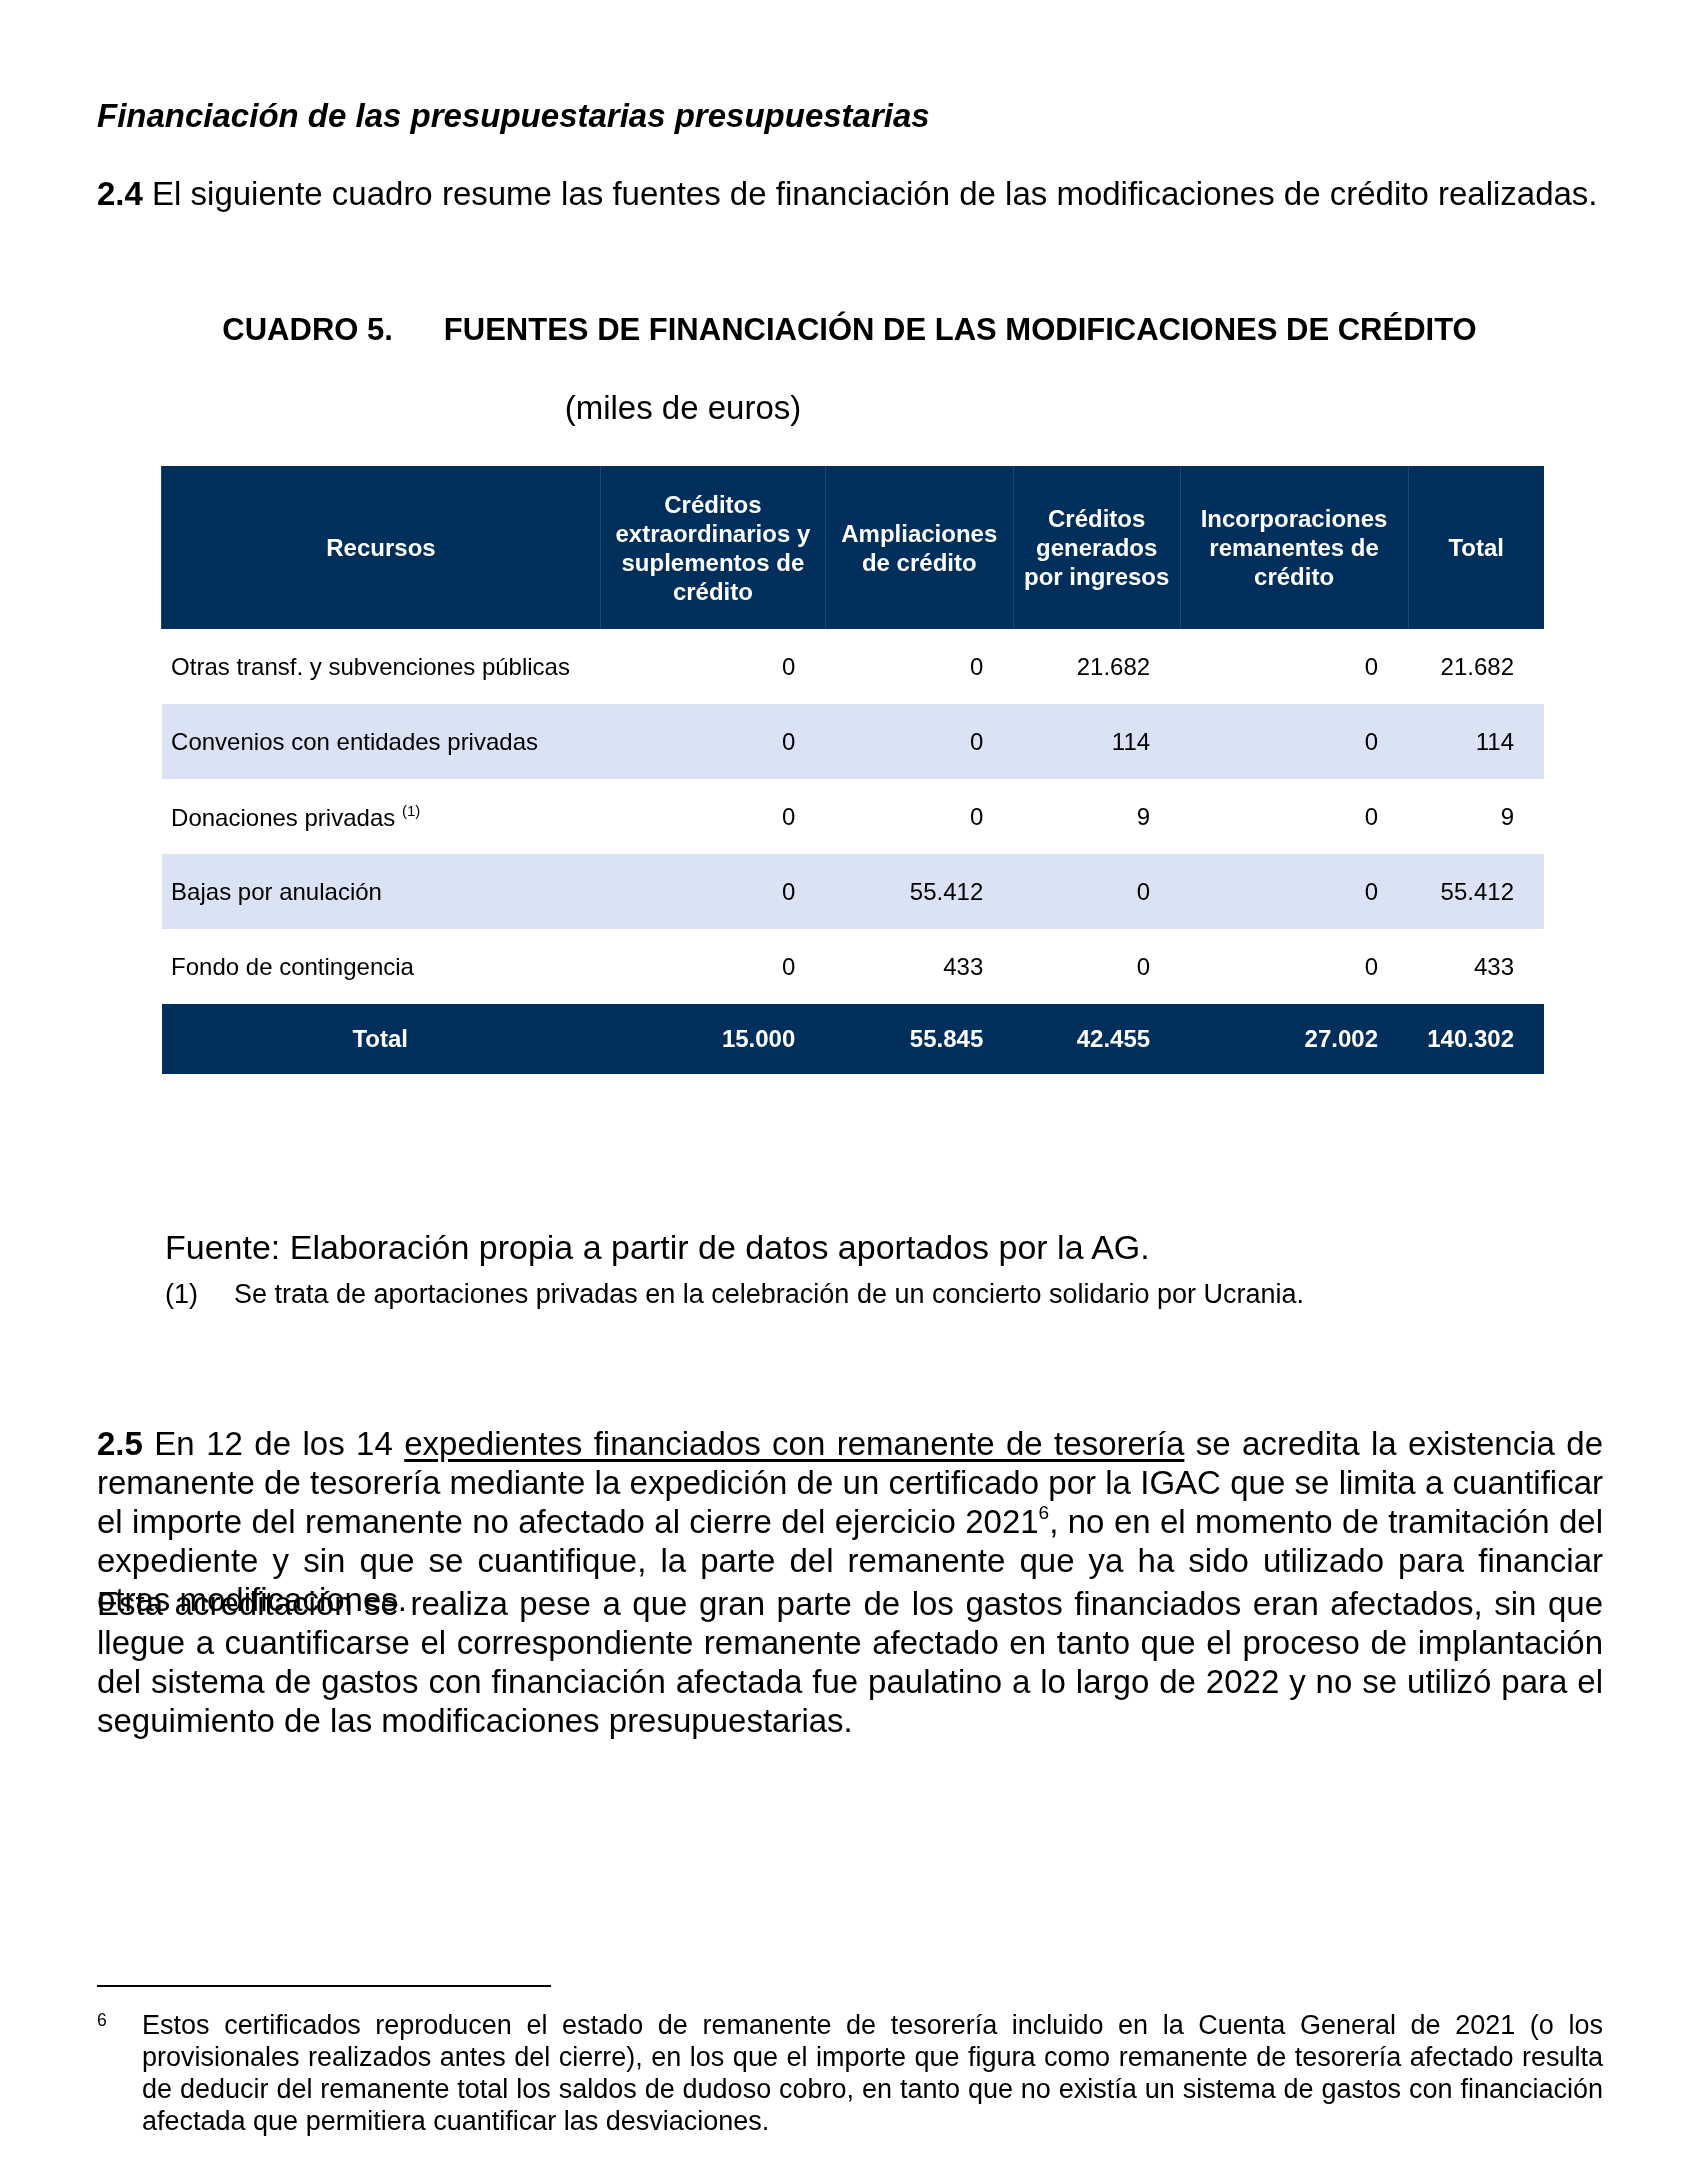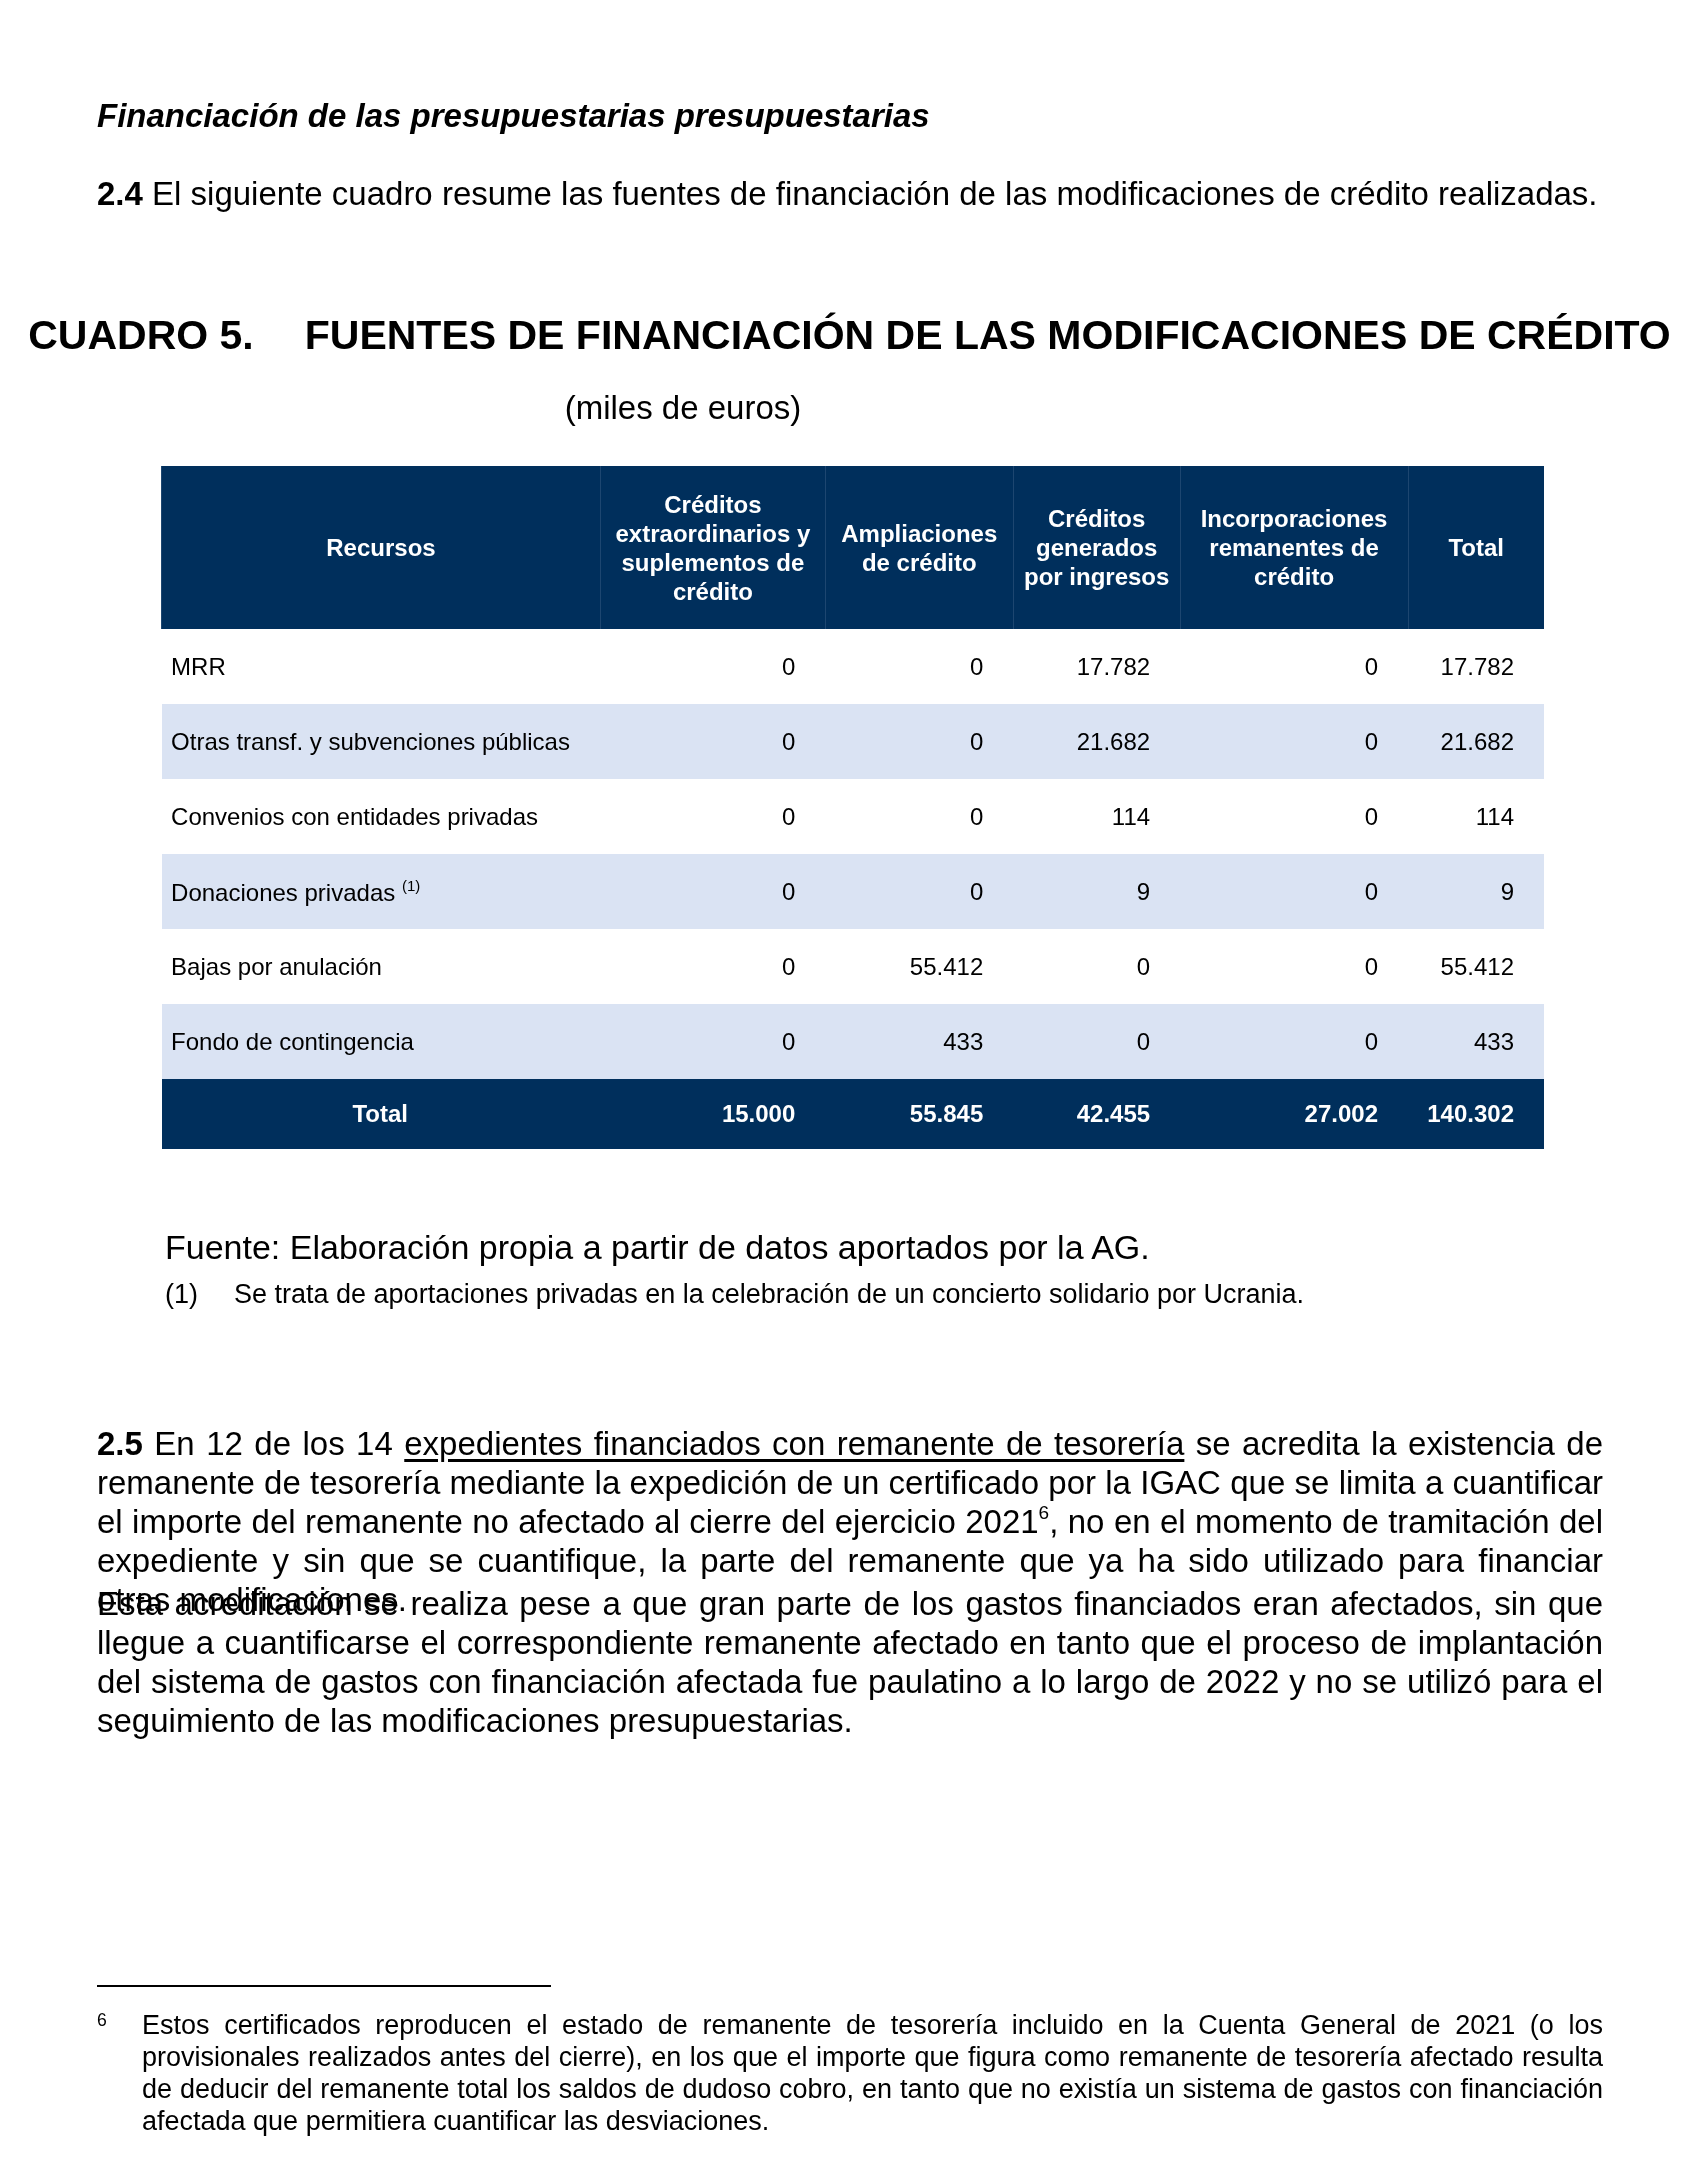--- a/index.html
+++ b/index.html
@@ -3,21 +3,21 @@
 <meta charset="utf-8">
 <style>
   html, body { margin: 0; padding: 0; background: #ffffff; }
   body { width: 1699px; height: 2183px; position: relative; overflow: hidden;
          font-family: "Liberation Sans", sans-serif; color: #000; }
   .abs { position: absolute; }
   .heading { left: 97px; top: 97px; font-size: 33px; font-weight: bold; font-style: italic; }
   .para { left: 97px; width: 1506px; font-size: 33px; line-height: 39px; text-align: justify; text-align-last: left; }
   .para b { font-weight: bold; }
   .p24 { top: 174px; }
-  .table-title { left: 0; width: 1699px; top: 312px; text-align: center; font-size: 41px; font-weight: bold; }
+  .table-title { left: 0; width: 1699px; top: 312px; text-align: center; font-size: 31px; font-weight: bold; }
   .table-title .num { display: inline-block; margin-right: 51px; }
   .table-sub { left: 0; width: 1366px; top: 389px; text-align: center; font-size: 33px; }
   table.ff { position: absolute; left: 161px; top: 466px; width: 1383px; border-collapse: collapse; font-size: 24px; }
   table.ff th { background: #002f5c; color: #fff; font-weight: bold; text-align: center; padding: 0 6.4px; line-height: 29px; border-left: 0.8px solid #1d4670; }
   table.ff thead tr { height: 163px; }
   table.ff td { padding: 0 11.2px; height: 75px; }
   table.ff tbody tr:nth-child(even) td { background: #dae3f3; }
   table.ff td.lbl { text-align: left; padding-left: 9.6px; }
   table.ff td.num { text-align: right; padding-right: 30px; }
   table.ff tfoot td { background: #002f5c; color: #fff; font-weight: bold; height: 70px; }
@@ -58,28 +58,20 @@
     <tr>
       <th>Recursos</th>
       <th>Créditos extraordinarios y suplementos de crédito</th>
       <th>Ampliaciones de crédito</th>
       <th>Créditos generados por ingresos</th>
       <th>Incorporaciones remanentes de crédito</th>
       <th>Total</th>
     </tr>
   </thead>
   <tbody>
-    <tr>
-      <td class="lbl">MRR</td>
-      <td class="num">0</td>
-      <td class="num">0</td>
-      <td class="num">17.782</td>
-      <td class="num">0</td>
-      <td class="num">17.782</td>
-    </tr>
     <tr>
       <td class="lbl">Otras transf. y subvenciones públicas</td>
       <td class="num">0</td>
       <td class="num">0</td>
       <td class="num">21.682</td>
       <td class="num">0</td>
       <td class="num">21.682</td>
     </tr>
     <tr>
       <td class="lbl">Convenios con entidades privadas</td>

